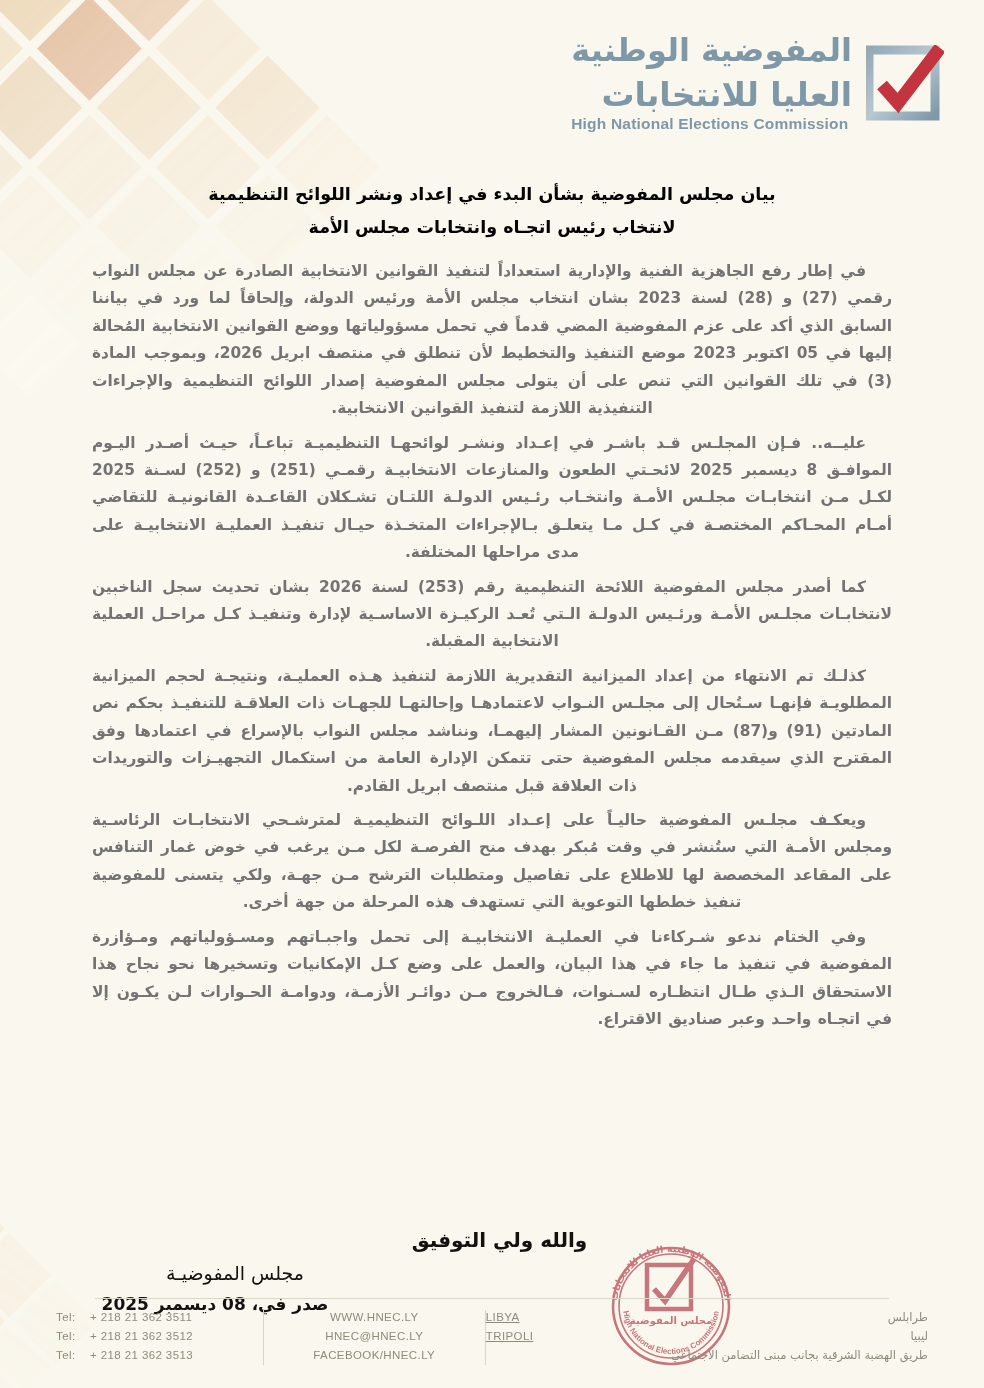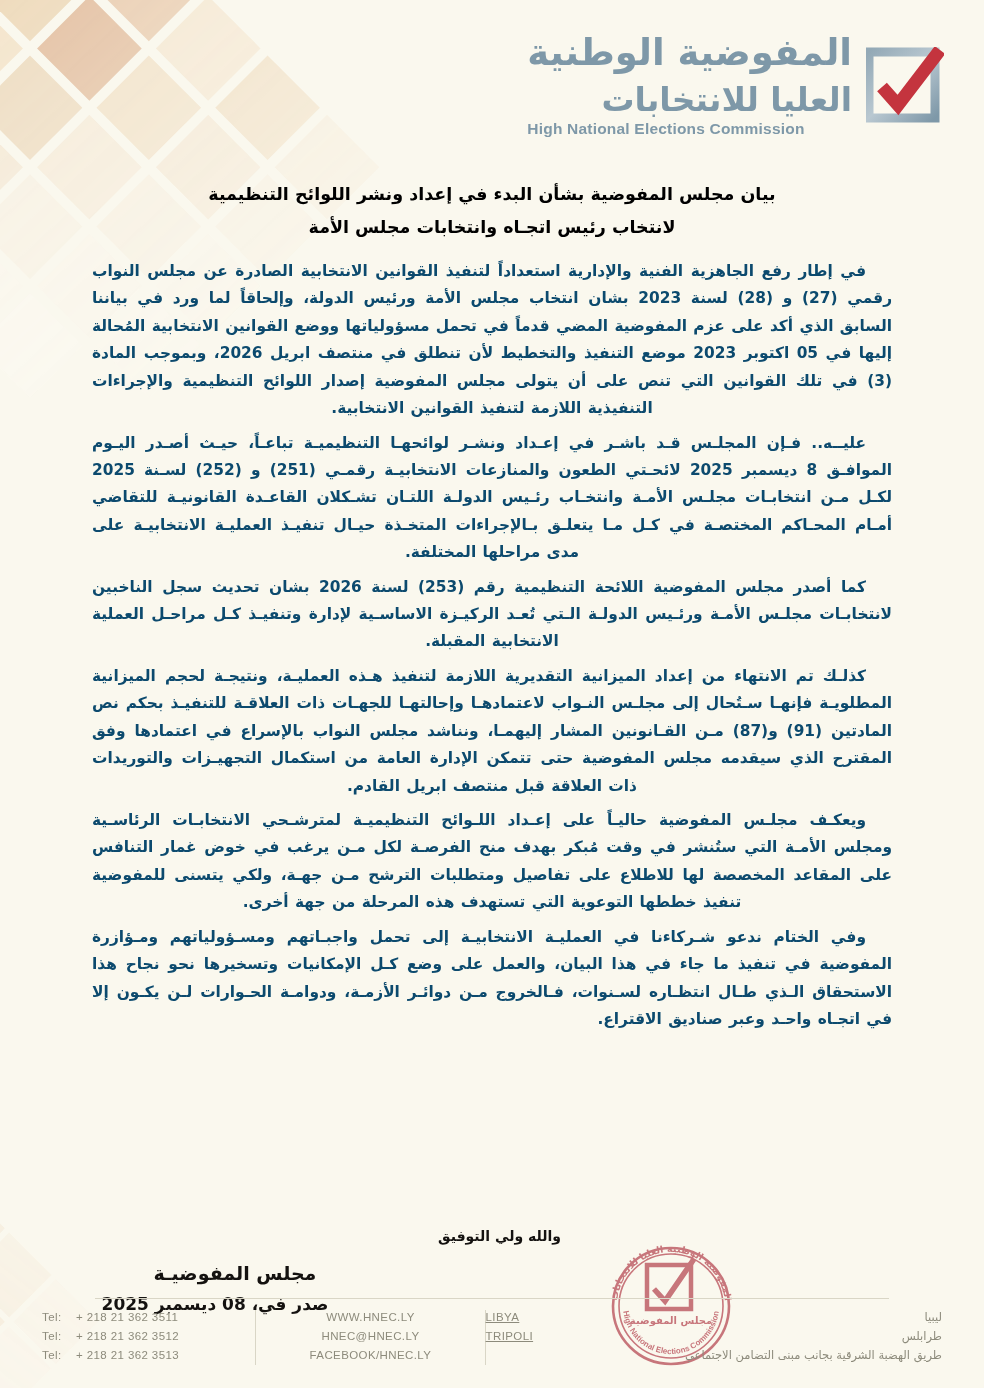--- a/index.html
+++ b/index.html
@@ -48,21 +48,21 @@
   .logo-mark{
     width:78px;height:78px;position:relative;flex:0 0 auto;
     margin-top:2px;
   }
   .logo-text{display:flex;flex-direction:column;line-height:1;}
   .logo-ar1,.logo-ar2{
     color:#7e98a8;
     font-weight:700;
     letter-spacing:.5px;
   }
-  .logo-ar1{font-size:37px;}
+  .logo-ar1{font-size:32px;}
   .logo-ar2{font-size:33px;margin-top:12px;}
   .logo-en{
     color:#7e98a8;
     font-size:15.5px;
     font-weight:700;
     direction:ltr;
     text-align:left;
     margin-top:5px;
     letter-spacing:.2px;
     font-family:"Liberation Sans",sans-serif;
@@ -83,68 +83,68 @@
 
   
   .body-wrap{
     position:absolute;
     top:258px;
     left:92px;right:92px;
     direction:rtl;
   }
   p.para{
     margin:0 0 7px 0;
-    color:#0c4a6e;
+    color:#737373;
     font-size:15.4px;
     line-height:1.78;
     text-align:justify;
     text-align-last:center;
     font-weight:700;
     text-indent:26px;
     word-spacing:1px;
   }
   p.para.last-right{text-align-last:right;}
 
   
   .closing{
     position:absolute;top:1228px;left:0;right:0;
     text-align:center;
     direction:rtl;
   }
   .closing-line{
-    font-size:14px;font-weight:700;color:#141210;padding-left:15px;
+    font-size:20px;font-weight:700;color:#141210;padding-left:15px;
   }
   .sign-block{
     position:absolute;top:1262px;
     right:auto;left:0;
     width:430px;
     text-align:center;
     direction:rtl;
   }
   .sign-title{
-    font-size:19px;font-weight:700;color:#141210;letter-spacing:1px;padding-left:40px;
+    font-size:19px;font-weight:400;color:#141210;letter-spacing:1px;padding-left:40px;
   }
   .sign-date{
     font-size:17px;font-weight:700;color:#141210;margin-top:10px;
   }
 
   
   .stamp{
     position:absolute;
     top:1232px;left:597px;
     width:148px;height:148px;
     opacity:.82;
   }
   .stamp svg{width:100%;height:100%;display:block;}
 
   
   .footer{
     position:absolute;left:0;right:0;bottom:12px;
     height:78px;
-    padding:0 42px;
+    padding:0 56px;
     box-sizing:border-box;
   }
   .footer-rule{
     position:absolute;top:0;left:95px;right:95px;height:1px;
     background:#d9d6c6;
   }
   .footer-cols{
     display:flex;flex-direction:row;justify-content:space-between;
     align-items:flex-start;
     padding-top:10px;
@@ -376,21 +376,21 @@
       </div>
 
       <div class="divider-v"></div>
 
       <div class="fcol fcol-city">
         <div>LIBYA</div>
         <div>TRIPOLI</div>
       </div>
 
       <div class="fcol fcol-addr">
+        <div>طرابلس</div>
         <div>ليبيا</div>
-        <div>طرابلس</div>
         <div>طريق الهضبة الشرقية بجانب مبنى التضامن الاجتماعي</div>
       </div>
 
     </div>
   </div>
 
 </div>
 
 </body></html>

